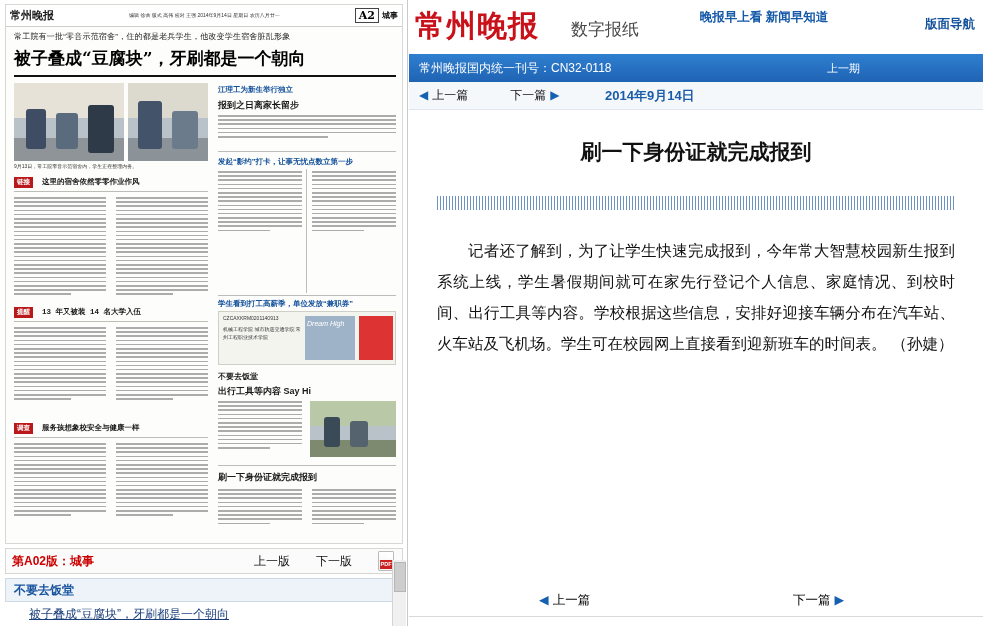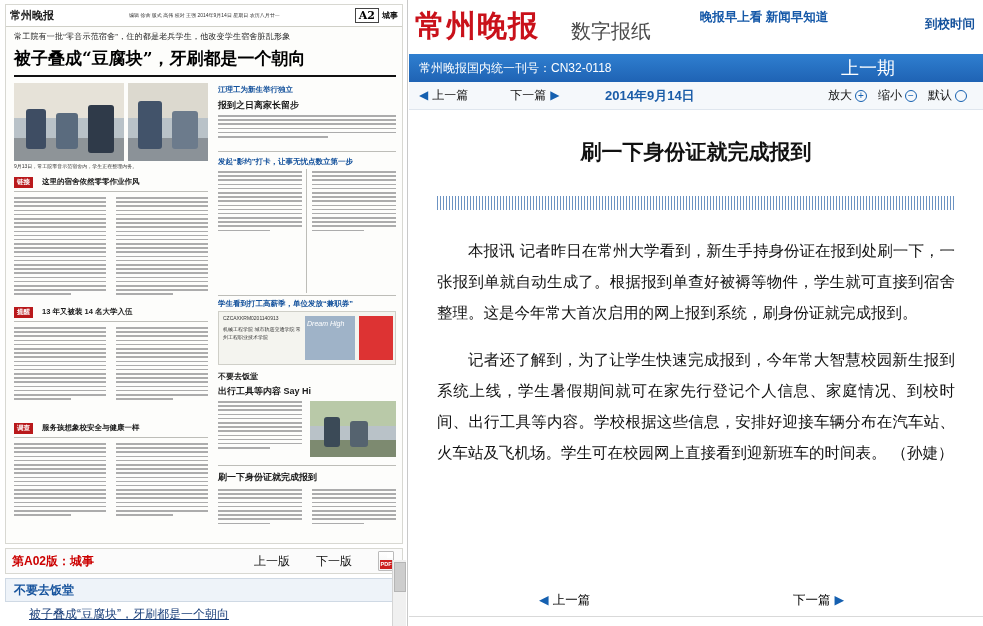--- a/index.html
+++ b/index.html
@@ -156,21 +156,21 @@
     position: absolute; left: 0; top: 0; width: 574px; height: 54px;
     background: #ffffff; border-bottom: none;
   }
   #site-logo {
     position: absolute; left: 6px; top: 6px;
     font-family: "DejaVu Serif", serif; font-weight: bold; font-size: 30px;
     color: #c9111a; letter-spacing: 1px; white-space: nowrap;
   }
   #site-logo-sub {
     position: absolute; left: 162px; top: 18px;
-    font-family: "DejaVu Serif", serif; font-size: 20px; color: #4a4a4a;
+    font-family: "DejaVu Serif", serif; font-size: 17px; color: #4a4a4a;
     white-space: nowrap;
   }
   #slogan {
     position: absolute; left: 265px; top: 8px; width: 180px;
     text-align: center; color: #1558a8; font-size: 12.5px; font-weight: bold;
     line-height: 19px; white-space: nowrap;
   }
   #nav-guide {
     position: absolute; right: 8px; top: 16px;
     color: #15529c; font-size: 12.5px; font-weight: bold;
@@ -178,21 +178,21 @@
   }
   #blue-bar {
     position: absolute; left: 0; top: 54px; width: 574px; height: 28px;
     background: linear-gradient(#2f7fd0, #1f63b4);
     color: #fff; display: flex; align-items: center;
   }
   #blue-bar .issn {
     margin-left: 10px; font-size: 12px; white-space: nowrap;
   }
   #blue-bar .prev-issue {
-    position: absolute; left: 432px; font-size: 18px; white-space: nowrap;
+    position: absolute; left: 418px; font-size: 11px; white-space: nowrap;
     cursor: pointer;
   }
   #ctrl-bar {
     position: absolute; left: 0; top: 82px; width: 574px; height: 28px;
     background: #f5f8fb; border-bottom: 1px solid #dfe6ee;
     display: flex; align-items: center;
   }
   #ctrl-bar .navlink {
     font-size: 12px; color: #111; cursor: pointer; white-space: nowrap;
   }
@@ -381,21 +381,21 @@
           <div class="tline" style="width:100%"></div>
         <div class="tline" style="width:100%"></div>
           <div class="tline" style="width:100%"></div>
           <div class="tline" style="width:100%"></div>
         <div class="tline" style="width:100%"></div>
           <div class="tline" style="width:100%"></div>
           <div class="tline short"></div>
       </div>
 
       <div class="redtag" style="left:8px; top:302px;">提醒</div>
-      <div class="sechead" style="left:36px; top:302px;">13 年又被装 14 名大学入伍</div>
+      <div class="sechead" style="left:36px; top:302px;font-family:Liberation Mono, monospace;">13 年又被装 14 名大学入伍</div>
       <div class="rule-h" style="left:8px; top:316px; width:194px;"></div>
       <div class="tblock" style="left:8px; top:322px; width:92px;">
         <div class="tline" style="width:100%"></div>
           <div class="tline" style="width:100%"></div>
           <div class="tline" style="width:100%"></div>
         <div class="tline" style="width:100%"></div>
           <div class="tline" style="width:100%"></div>
           <div class="tline" style="width:100%"></div>
         <div class="tline" style="width:100%"></div>
           <div class="tline" style="width:100%"></div>
@@ -556,51 +556,42 @@
   </div>
 
   <div id="right-pane">
 
     <div id="site-header">
       <span id="site-logo">常州晚报</span>
       <span id="site-logo-sub">数字报纸</span>
       <div id="slogan">
         <div>晚报早上看 新闻早知道</div>
       </div>
-      <span id="nav-guide">到校时间</span>
+      <span id="nav-guide">版面导航</span>
     </div>
 
     <div id="blue-bar">
       <span class="issn">常州晚报国内统一刊号：CN32-0118</span>
       <span class="prev-issue">上一期</span>
     </div>
 
     <div id="ctrl-bar">
       <span style="margin-left:10px;" class="navlink">
         <span class="tri-left">◀</span><span>上一篇</span>
       </span>
       <span style="margin-left:42px;" class="navlink">
         <span>下一篇</span><span class="tri-right">▶</span>
       </span>
       <span id="issue-date">2014年9月14日</span>
-      <span id="zoom-group">
-        <span class="zitem">放大</span>
-        <span class="zicon">+</span>
-        <span class="zitem">缩小</span>
-        <span class="zicon">−</span>
-        <span class="zitem">默认</span>
-        <span class="zicon"></span>
-      </span>
     </div>
 
     <div id="article-title">刷一下身份证就完成报到</div>
     <div id="title-divider"></div>
 
     <div id="article-body">
-      <p>本报讯 记者昨日在常州大学看到，新生手持身份证在报到处刷一下，一张报到单就自动生成了。根据报到单查好被褥等物件，学生就可直接到宿舍整理。这是今年常大首次启用的网上报到系统，刷身份证就完成报到。</p>
       <p>记者还了解到，为了让学生快速完成报到，今年常大智慧校园新生报到系统上线，学生暑假期间就可在家先行登记个人信息、家庭情况、到校时间、出行工具等内容。学校根据这些信息，安排好迎接车辆分布在汽车站、火车站及飞机场。学生可在校园网上直接看到迎新班车的时间表。 （孙婕）</p>
     </div>
 
     <div id="bottom-nav">
       <span class="bn-prev">
         <span class="tri-left">◀</span><span>上一篇</span>
       </span>
       <span class="bn-next">
         <span>下一篇</span><span class="tri-right">▶</span>
       </span>

